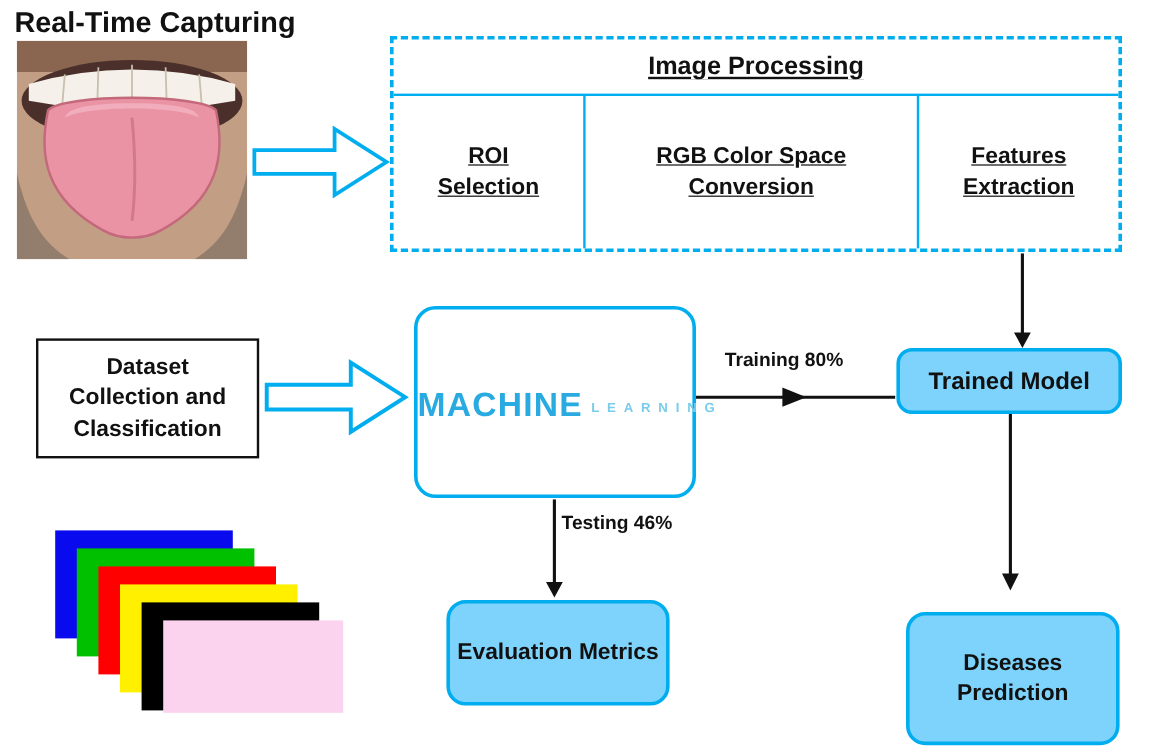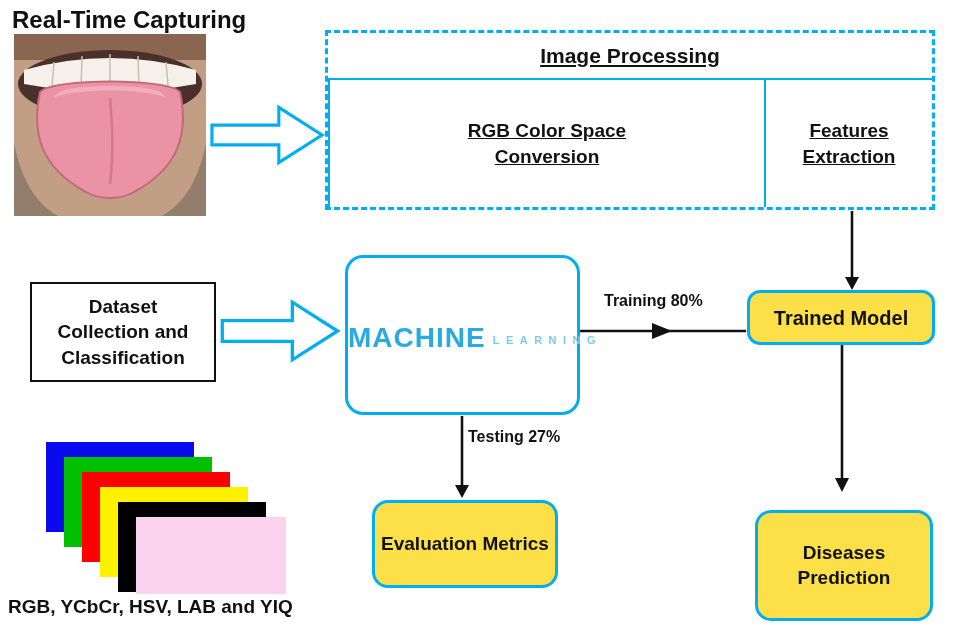--- a/index.html
+++ b/index.html
@@ -41,21 +41,21 @@
   .ip-cell .w3 { display:inline-block; width:112px; }
 
   
   .dataset-box {
     position:absolute; left:30px; top:282px; width:186px; height:100px;
     border:2.5px solid #111; box-sizing:border-box; background:#fff;
     display:flex; align-items:center; justify-content:center; text-align:center;
     font-weight:bold; font-size:19px; line-height:1.32; padding:0 14px;
   }
   .node {
-    position:absolute; border:3px solid var(--accent); border-radius:16px; background:#fde047;
+    position:absolute; border:3px solid var(--accent); border-radius:16px; background:#7dd3fc;
     display:flex; align-items:center; justify-content:center; text-align:center;
     font-weight:bold; font-size:19px; line-height:1.3; box-sizing:border-box; padding:0 5px;
   }
   .trained  { left:747px; top:290px; width:188px; height:55px;  font-size:20px; border-radius:13px; }
   .eval     { left:372px; top:500px; width:186px; height:88px; }
   .diseases { left:755px; top:510px; width:178px; height:111px; }
 
   
   .ml-box {
     position:absolute; left:345px; top:255px; width:235px; height:160px;
@@ -117,20 +117,23 @@
   <svg class="abs block-arrow a1" width="116" height="66" viewBox="0 0 118 66">
     <polygon points="2,23 70,23 70,5 114,33 70,61 70,43 2,43"></polygon>
   </svg>
   <svg class="abs block-arrow a2" width="124" height="68" viewBox="0 0 118 66">
     <polygon points="2,23 70,23 70,5 114,33 70,61 70,43 2,43"></polygon>
   </svg>
 
   <div class="ip-box">
     <div class="ip-title">Image Processing</div>
     <div class="ip-cols">
+      <div class="ip-cell c1">
+        <span class="w1">ROI Selection</span>
+      </div>
       <div class="ip-cell c2">
         <span class="w2">RGB Color Space Conversion</span>
       </div>
       <div class="ip-cell c3">
         <span class="w3">Features Extraction</span>
       </div>
     </div>
   </div>
 
   <div class="dataset-box">Dataset Collection and Classification</div>
@@ -168,21 +171,21 @@
     <polygon points="72,3 72,19 92,11"></polygon>
   </svg>
 
   <svg class="abs thin-arrow" style="left:843px; top:211px;" width="18" height="80" viewBox="0 0 18 80">
     <line x1="9" y1="0" x2="9" y2="68"></line>
     <polygon points="2,66 16,66 9,79"></polygon>
   </svg>
 
   <div class="node trained">Trained Model</div>
 
-  <div class="edge-label testing-label">Testing 27%</div>
+  <div class="edge-label testing-label">Testing 46%</div>
   <svg class="abs thin-arrow" style="left:453px; top:416px;" width="18" height="84" viewBox="0 0 18 84">
     <line x1="9" y1="0" x2="9" y2="71"></line>
     <polygon points="2,69 16,69 9,82"></polygon>
   </svg>
 
   <svg class="abs thin-arrow" style="left:833px; top:345px;" width="18" height="149" viewBox="0 0 18 149">
     <line x1="9" y1="0" x2="9" y2="135"></line>
     <polygon points="2,133 16,133 9,147"></polygon>
   </svg>
 
@@ -190,15 +193,14 @@
   <div class="node diseases">Diseases Prediction</div>
 
   <div>
     <div class="sw sw1" style="background-color: rgb(10, 10, 239);"></div>
     <div class="sw sw2" style="background-color: rgb(0, 192, 0);"></div>
     <div class="sw sw3" style="background-color: rgb(255, 0, 0);"></div>
     <div class="sw sw4" style="background-color: rgb(255, 240, 0);"></div>
     <div class="sw sw5" style="background-color: rgb(0, 0, 0);"></div>
     <div class="sw sw6" style="background-color: rgb(251, 211, 238);"></div>
   </div>
-  <div class="cs-label">RGB, YCbCr, HSV, LAB and YIQ</div>
 
 </div>
 
 </body></html>

